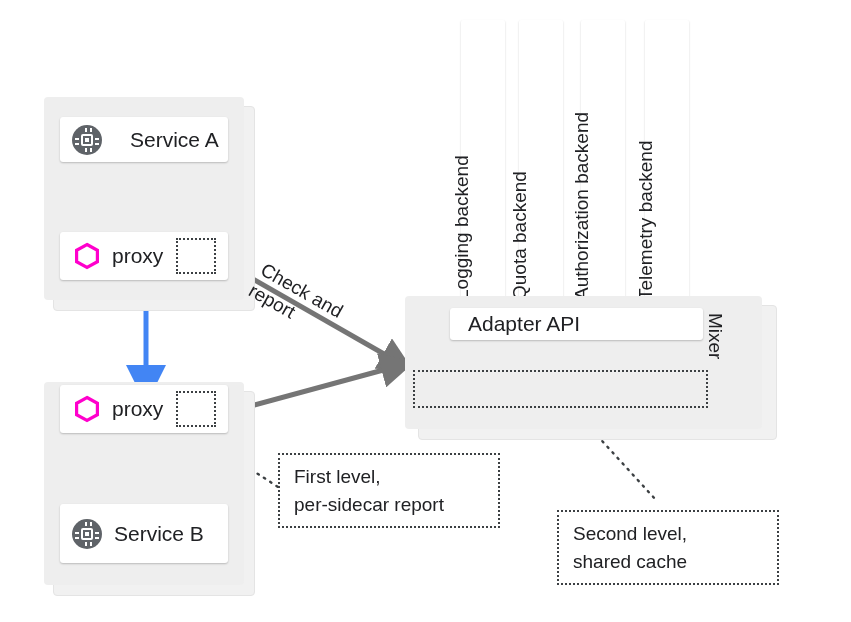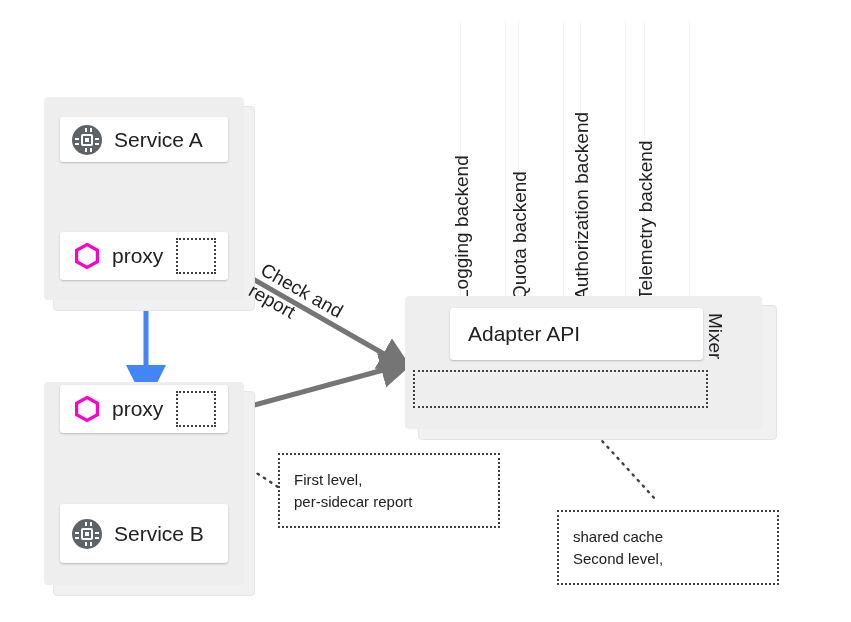--- a/index.html
+++ b/index.html
@@ -72,21 +72,21 @@
   .callout{
     position:absolute;
     border:2px dotted #3c4043;
     box-sizing:border-box;
     display:flex;
     flex-direction:column;
     justify-content:center;
     background:transparent;
   }
   .callout span{
-    font-size:15px;color:#202124;line-height:1.45;
+    font-size:19px;color:#202124;line-height:1.45;
     padding-left:14px;white-space:nowrap;
   }
 
   
   .backend-col{
     position:absolute;
     background:#ffffff;
     border-radius:2px;
     box-shadow:0 1px 2px rgba(0,0,0,0.20);
   }
@@ -184,41 +184,41 @@
     <div class="vtext">Telemetry backend</div>
   </div>
 
   <div class="panel-shadow" style="left:418px;top:305px;width:357px;height:133px;"></div>
   <div class="panel" style="left:405px;top:296px;width:357px;height:133px;"></div>
 
   <div class="mixer-label" style="left:726px;top:313px;">Mixer</div>
 
   <div class="shared-cache" style="left:413px;top:370px;width:295px;height:38px;"></div>
 
-  <div class="card" style="left:450px;top:308px;width:253px;height:52px;padding-left:18px;">
+  <div class="card" style="left:450px;top:308px;width:253px;height:32px;padding-left:18px;">
     <span class="card-label">Adapter API</span>
   </div>
 
   <div class="panel-shadow" style="left:53px;top:106px;width:200px;height:203px;"></div>
   <div class="panel" style="left:44px;top:97px;width:200px;height:203px;"></div>
 
   <div class="card" style="left:60px;top:117px;width:168px;height:45px;padding-left:12px;">
     <span class="chip-icon">
       <span class="chip-legs">
         <i style="left:13px;top:3px;width:2px;height:4px;"></i>
         <i style="left:18px;top:3px;width:2px;height:4px;"></i>
         <i style="left:13px;top:23px;width:2px;height:4px;"></i>
         <i style="left:18px;top:23px;width:2px;height:4px;"></i>
         <i style="left:3px;top:13px;width:4px;height:2px;"></i>
         <i style="left:3px;top:18px;width:4px;height:2px;"></i>
         <i style="left:23px;top:13px;width:4px;height:2px;"></i>
         <i style="left:23px;top:18px;width:4px;height:2px;"></i>
       </span>
     </span>
-    <span class="card-label" style="margin-left:12px;">Service A</span>
+    <span class="card-label" style="margin-left:28px;">Service A</span>
   </div>
 
   <div class="card" style="left:60px;top:232px;width:168px;height:48px;padding-left:12px;">
     <span class="hex-icon">
       <svg viewBox="0 0 30 30" width="30" height="30">
         <polygon points="15,3.5 25.4,9.3 25.4,20.7 15,26.5 4.6,20.7 4.6,9.3" fill="none" stroke="#ff00cc" stroke-width="3.2"></polygon>
       </svg>
     </span>
     <span class="card-label" style="margin-left:10px;">proxy</span>
     <span class="mini-cache" style="left:116px;top:6px;width:40px;height:36px;"></span>
@@ -257,17 +257,17 @@
     <div>Check and</div>
     <div>report</div>
   </div>
 
   <div class="callout" style="left:278px;top:453px;width:222px;height:75px;">
     <span>First level,</span>
     <span>per-sidecar report</span>
   </div>
 
   <div class="callout" style="left:557px;top:510px;width:222px;height:75px;">
+    <span>Second level,</span>
     <span>shared cache</span>
-    <span>Second level,</span>
   </div>
 
 </div>
 
 </body></html>

